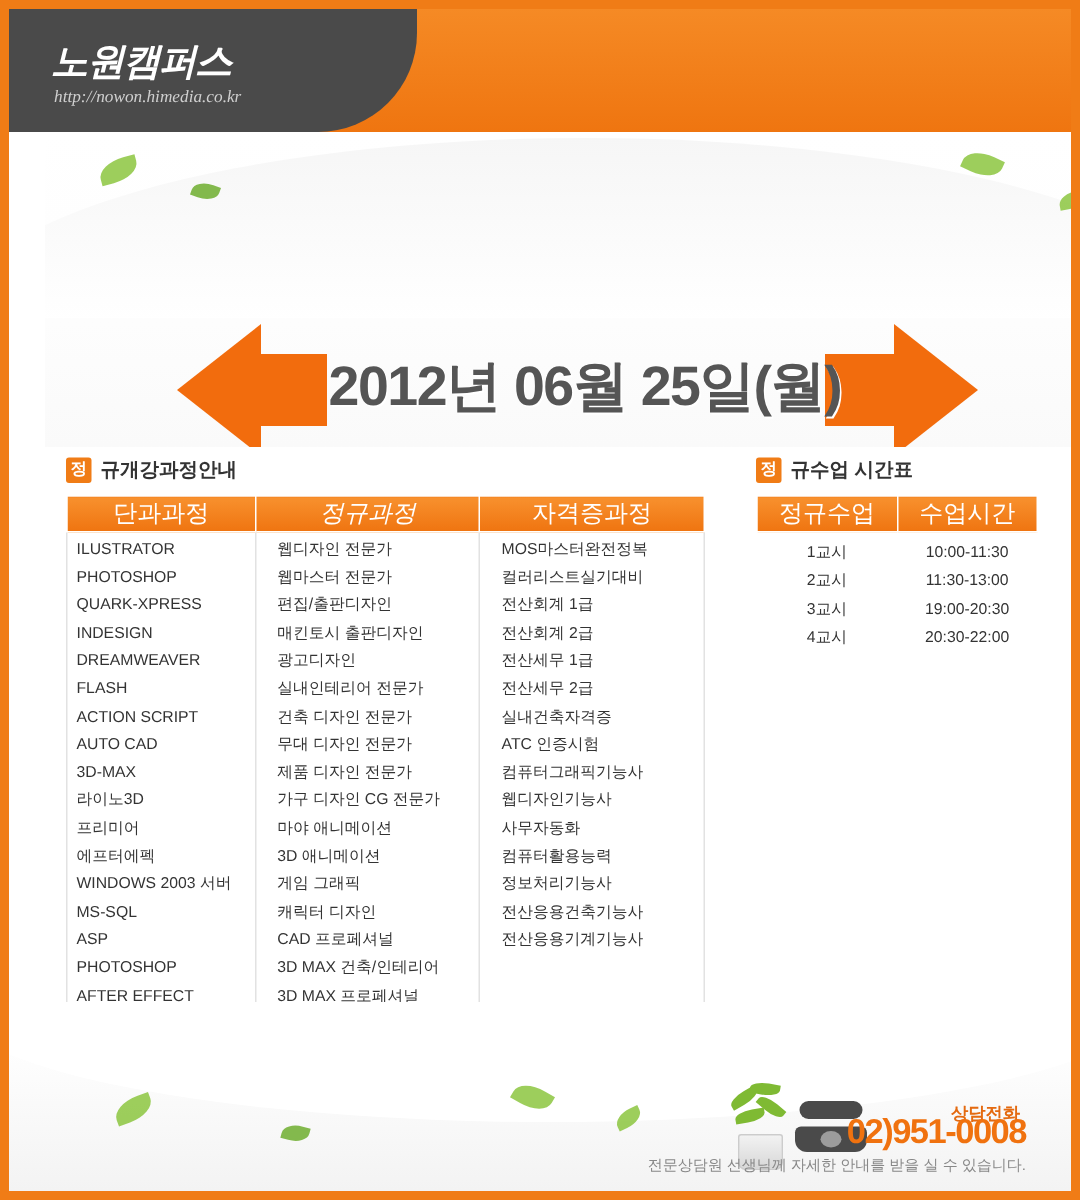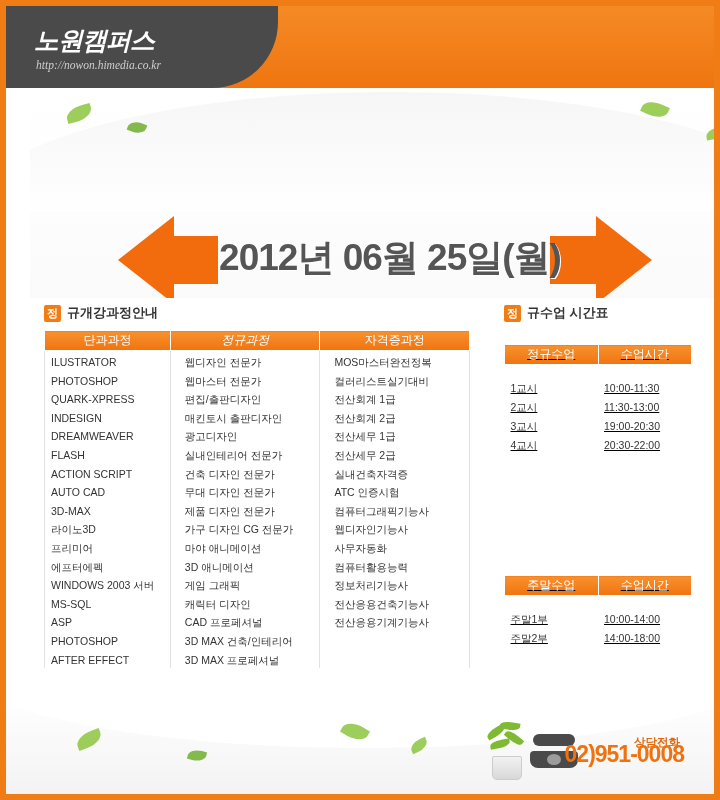--- a/index.html
+++ b/index.html
@@ -100,41 +100,41 @@
     display:inline-block; width:17px; height:17px; line-height:17px;
     text-align:center; background:#f07c16; color:#ffffff;
     font-size:11px; font-weight:bold; border-radius:2px;
   }
   .left-col { position:absolute; left:38px; top:6px; width:426px; }
   .right-col { position:absolute; left:498px; top:6px; width:188px; }
 
   table.grid { border-collapse:collapse; width:100%; margin-top:8px; }
   table.grid th {
     background:linear-gradient(#f8912e,#ef7410);
-    color:#ffffff; font-size:12px; font-weight:normal;
+    color:#ffffff; font-size:16px; font-weight:normal;
     height:19px; border:1px solid #ffffff;
   }
   table.grid td {
     font-size:10.5px; color:#333333; vertical-align:top;
     padding:2px 6px; line-height:18.6px;
   }
   table.course { border:1px solid #e2e2e2; }
   table.course td { border-left:1px solid #e2e2e2; border-right:1px solid #e2e2e2; }
   table.course td.c1 { width:126px; padding-left:6px; }
   table.course td.c2 { width:150px; padding-left:14px; }
   table.course td.c3 { width:150px; padding-left:14px; }
   table.course th:nth-child(1){ width:126px; }
   table.course th:nth-child(2){ width:150px;font-style:italic; }
   table.course th:nth-child(3){ width:150px; }
 
-  table.sched { margin-top:22px;text-decoration:underline; }
+  table.sched { margin-top:8px; }
   table.sched th { width:50%; }
   table.sched td {
-    font-size:10.5px; color:#333333;
-    padding-top:14px; line-height:19px;
+    text-align:center; font-size:10.5px; color:#333333;
+    padding-top:4px; line-height:19px;
   }
   .sched-gap { height:96px; }
   .weekend-block { margin-top:0; }
   .weekend-block td { padding-top:12px; line-height:44px; }
 
   
   .footer {
     position:absolute; left:0; bottom:0; width:708px; height:100px;
     background:linear-gradient(#ffffff,#f3f3f3);
   }
@@ -317,40 +317,20 @@
                 <div>11:30-13:00</div>
                 <div>19:00-20:30</div>
                 <div>20:30-22:00</div>
               </td>
           </tr>
         </tbody>
       </table>
 
       <div class="sched-gap"></div>
 
-      <table class="grid sched weekend-block">
-        <thead>
-          <tr>
-            <th>주말수업</th>
-            <th>수업시간</th>
-          </tr>
-        </thead>
-        <tbody>
-          <tr>
-            <td>
-                <div>주말1부</div>
-                <div>주말2부</div>
-              </td>
-            <td>
-                <div>10:00-14:00</div>
-                <div>14:00-18:00</div>
-              </td>
-          </tr>
-        </tbody>
-      </table>
     </div>
   </div>
 
   <div class="footer">
     <div class="footer-swoosh"></div>
 
     <div class="leaf" style="left:70px; top:38px; transform:rotate(-20deg);"></div>
     <div class="leaf small dark" style="left:182px; top:56px; transform:rotate(15deg);"></div>
     <div class="leaf" style="left:336px; top:30px; transform:rotate(30deg);"></div>
     <div class="leaf small" style="left:404px; top:46px; transform:rotate(-25deg);"></div>
@@ -364,15 +344,16 @@
     </div>
 
     <div class="phone-icon">
       <div class="phone-handset"></div>
       <div class="phone-body"></div>
       <div class="phone-dial"></div>
     </div>
 
     <div class="call-label">상담전화</div>
     <div class="call-number">02)951-0008</div>
+    <div class="footer-note">전문상담원 선생님께 자세한 안내를 받을 실 수 있습니다.</div>
   </div>
 
 </div>
 
 </body></html>

